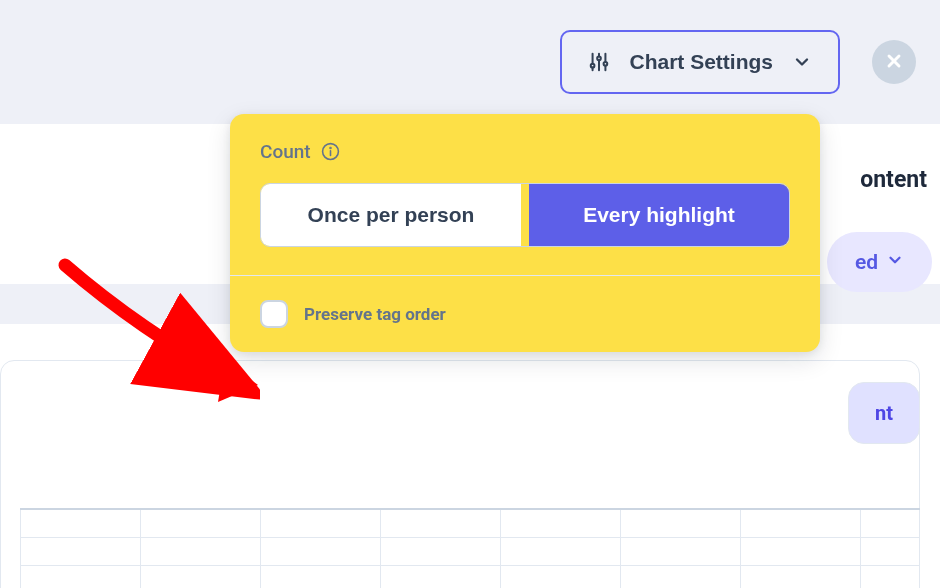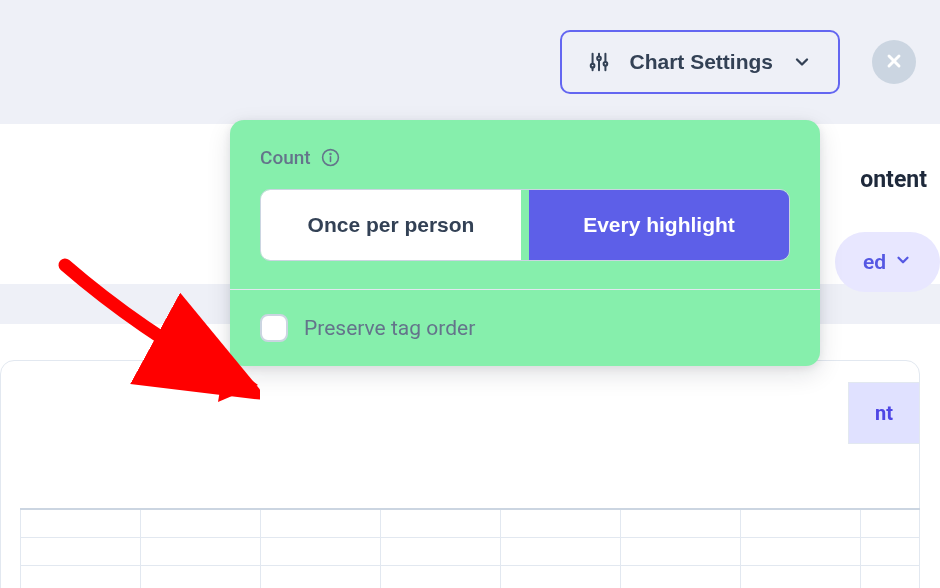--- a/index.html
+++ b/index.html
@@ -63,21 +63,21 @@
       position: absolute;
       top: 42px;
       right: 13px;
       color: #1e293b;
       font-size: 23px;
       font-weight: 700;
     }
     .partial-pill {
       position: absolute;
       top: 108px;
-      right: 0;
+      right: 8px;
       background: #e8e7ff;
       color: #5558e3;
       font-size: 21px;
       font-weight: 600;
       padding: 18px 28px;
       border-radius: 40px;
       display: flex;
       align-items: center;
       gap: 8px;
     }
@@ -102,40 +102,40 @@
     .partial-badge {
       position: absolute;
       top: 258px;
       right: 20px;
       background: #e0e1ff;
       border: 1px solid #e2e8f0;
       color: #4f46e5;
       font-size: 20px;
       font-weight: 700;
       padding: 18px 26px;
-      border-radius: 0;
+      border-radius: 16px;
     }
     .grid-bg {
       position: absolute;
       bottom: 0;
       left: 20px;
       right: 20px;
       height: 80px;
       background-image: 
         linear-gradient(to right, #e2e8f0 1px, transparent 1px),
         linear-gradient(to top, #e2e8f0 1px, transparent 1px);
       background-size: 120px 28px;
       border-top: 2px solid #cbd5e1;
     }
     .popover {
       position: absolute;
-      top: 120px;
+      top: 114px;
       left: 230px;
       width: 590px;
-      background: #86efac;
+      background: #fde047;
       border-radius: 14px;
       box-shadow: 0 8px 24px rgba(15, 23, 42, 0.12), 0 2px 8px rgba(15, 23, 42, 0.08);
       z-index: 10;
     }
     .popover-section {
       padding: 26px 30px 28px 30px;
       border-bottom: 1px solid #e2e8f0;
     }
     .popover-section:last-child {
       border-bottom: none;
@@ -151,21 +151,21 @@
     }
     .info-icon {
       display: inline-flex;
       cursor: pointer;
     }
     .toggle-group {
       display: flex;
       border: 1px solid #cbd5e1;
       border-radius: 10px;
       overflow: hidden;
-      height: 72px;
+      height: 64px;
     }
     .toggle-option {
       flex: 1;
       display: flex;
       align-items: center;
       justify-content: center;
       font-size: 21px;
       font-weight: 600;
       cursor: pointer;
       border: none;
@@ -212,22 +212,22 @@
     .checkbox {
       width: 28px;
       height: 28px;
       border: 2.5px solid #cbd5e1;
       border-radius: 8px;
       background: #ffffff;
       cursor: pointer;
     }
     .checkbox-label {
       color: #64748b;
-      font-size: 21px;
-      font-weight: 400;
+      font-size: 17px;
+      font-weight: 700;
       cursor: pointer;
     }
     .arrow {
       position: absolute;
       top: 250px;
       left: 50px;
       z-index: 20;
       pointer-events: none;
     }
   </style>

